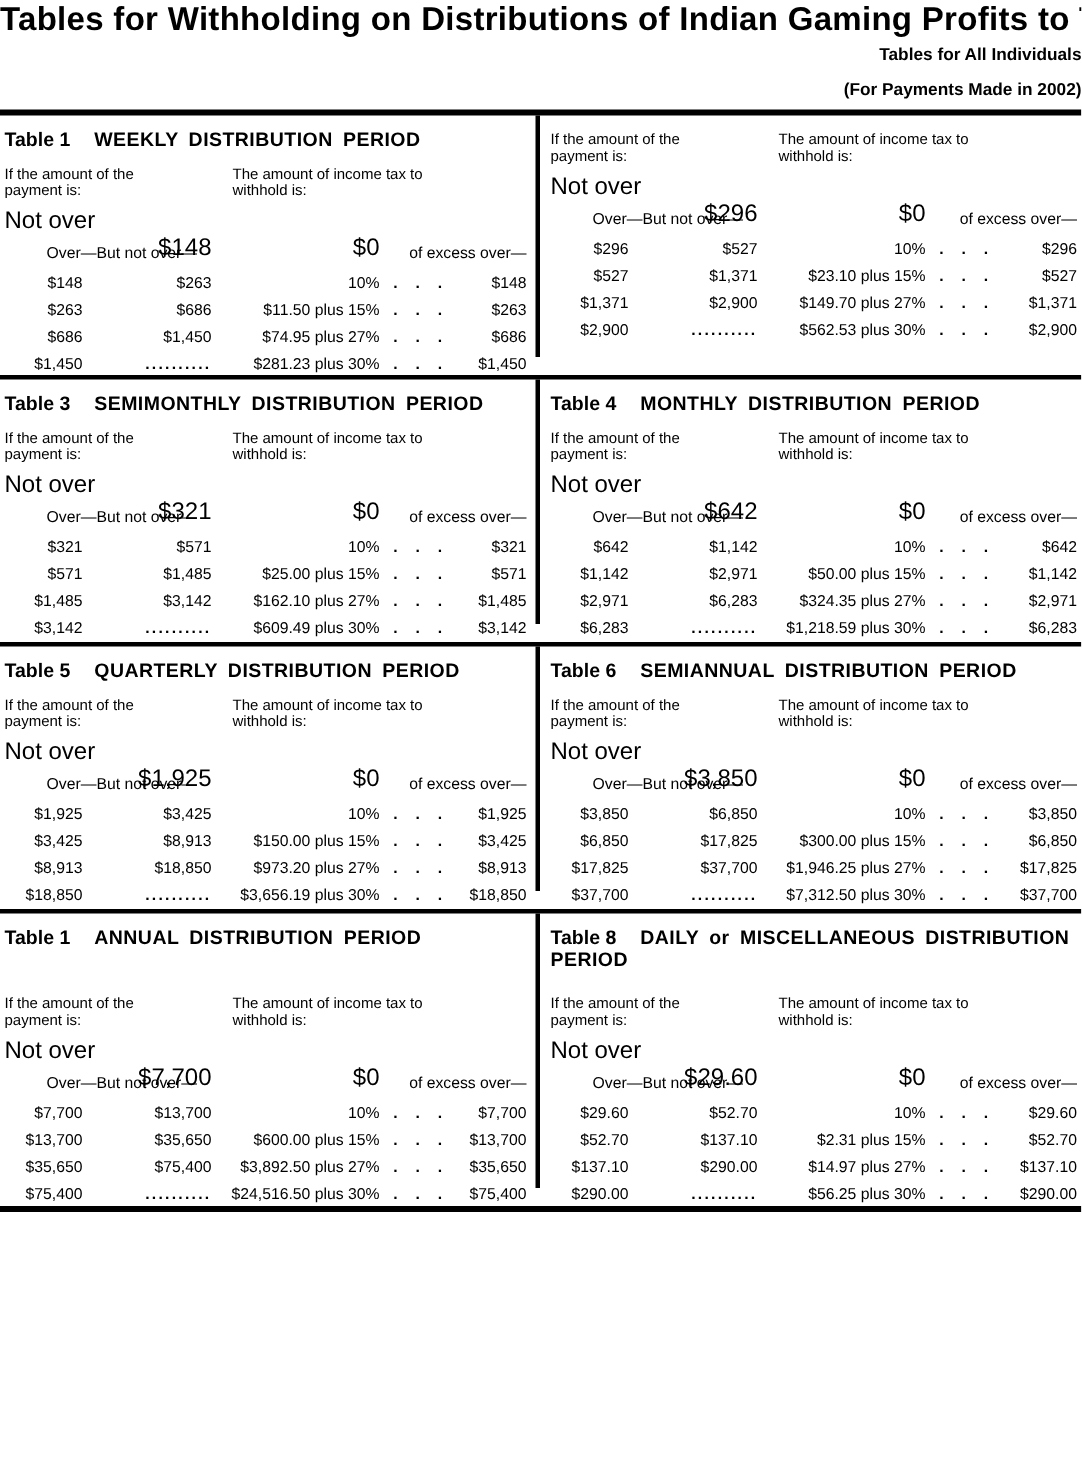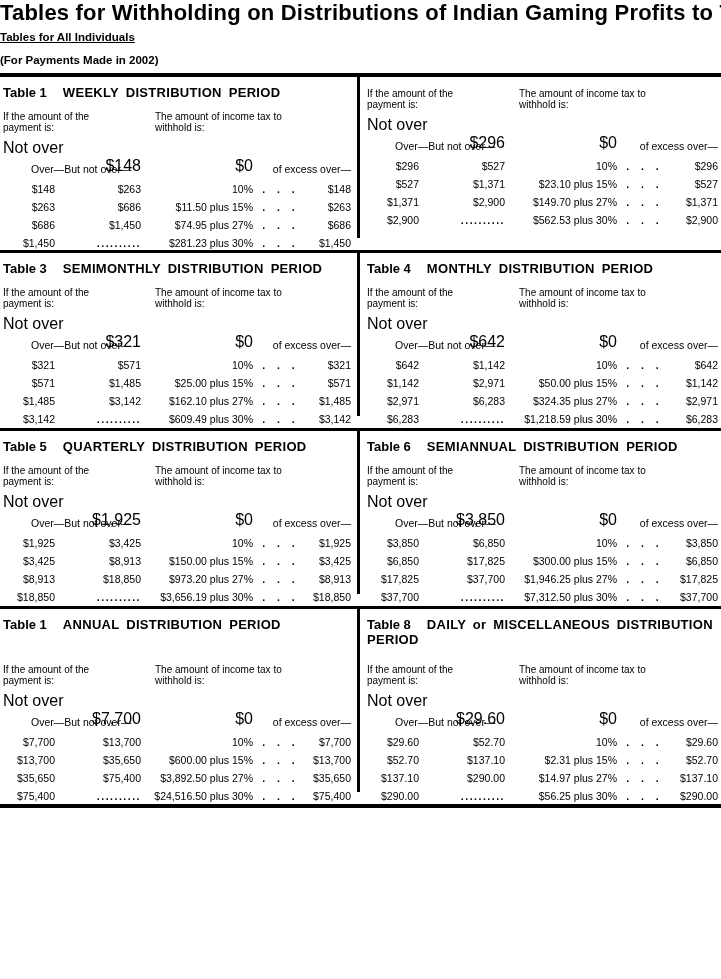--- a/index.html
+++ b/index.html
@@ -7,22 +7,22 @@
     position:relative; width:721px; height:979px; background:#fff;
     color:#000; font-family:"Liberation Sans","DejaVu Sans",sans-serif;
     overflow:hidden;
   }
   
   .page-header { padding-top:3px; }
   .main-title {
     text-align:center; font-weight:bold; font-size:22px; line-height:19px;
     letter-spacing:0.2px; white-space:nowrap;
   }
-  .sub-title { text-align:left; font-weight:bold; font-size:11.5px; margin-top:9px;text-decoration:underline; }
-  .note-title { text-align:left; font-weight:bold; font-size:11.5px; margin-top:11px; }
+  .sub-title { text-align:right; font-weight:bold; font-size:11.5px; margin-top:9px; }
+  .note-title { text-align:right; font-weight:bold; font-size:11.5px; margin-top:11px; }
   .top-rule { height:4px; background:#000; margin-top:7px; }
 
   
   .section { position:relative; display:flex; border-bottom:3px solid #000; height:173px; }
   .section.s2, .section.s3 { height:175px; }
   .section.s4 { height:195px; border-bottom-width:4px; }
   .vdiv { position:absolute; left:357px; top:0; width:3px; height:calc(100% - 12px); background:#000; }
 
   .half { box-sizing:border-box; }
   .half.left  { width:357px; padding:0 6px 0 3px; }

